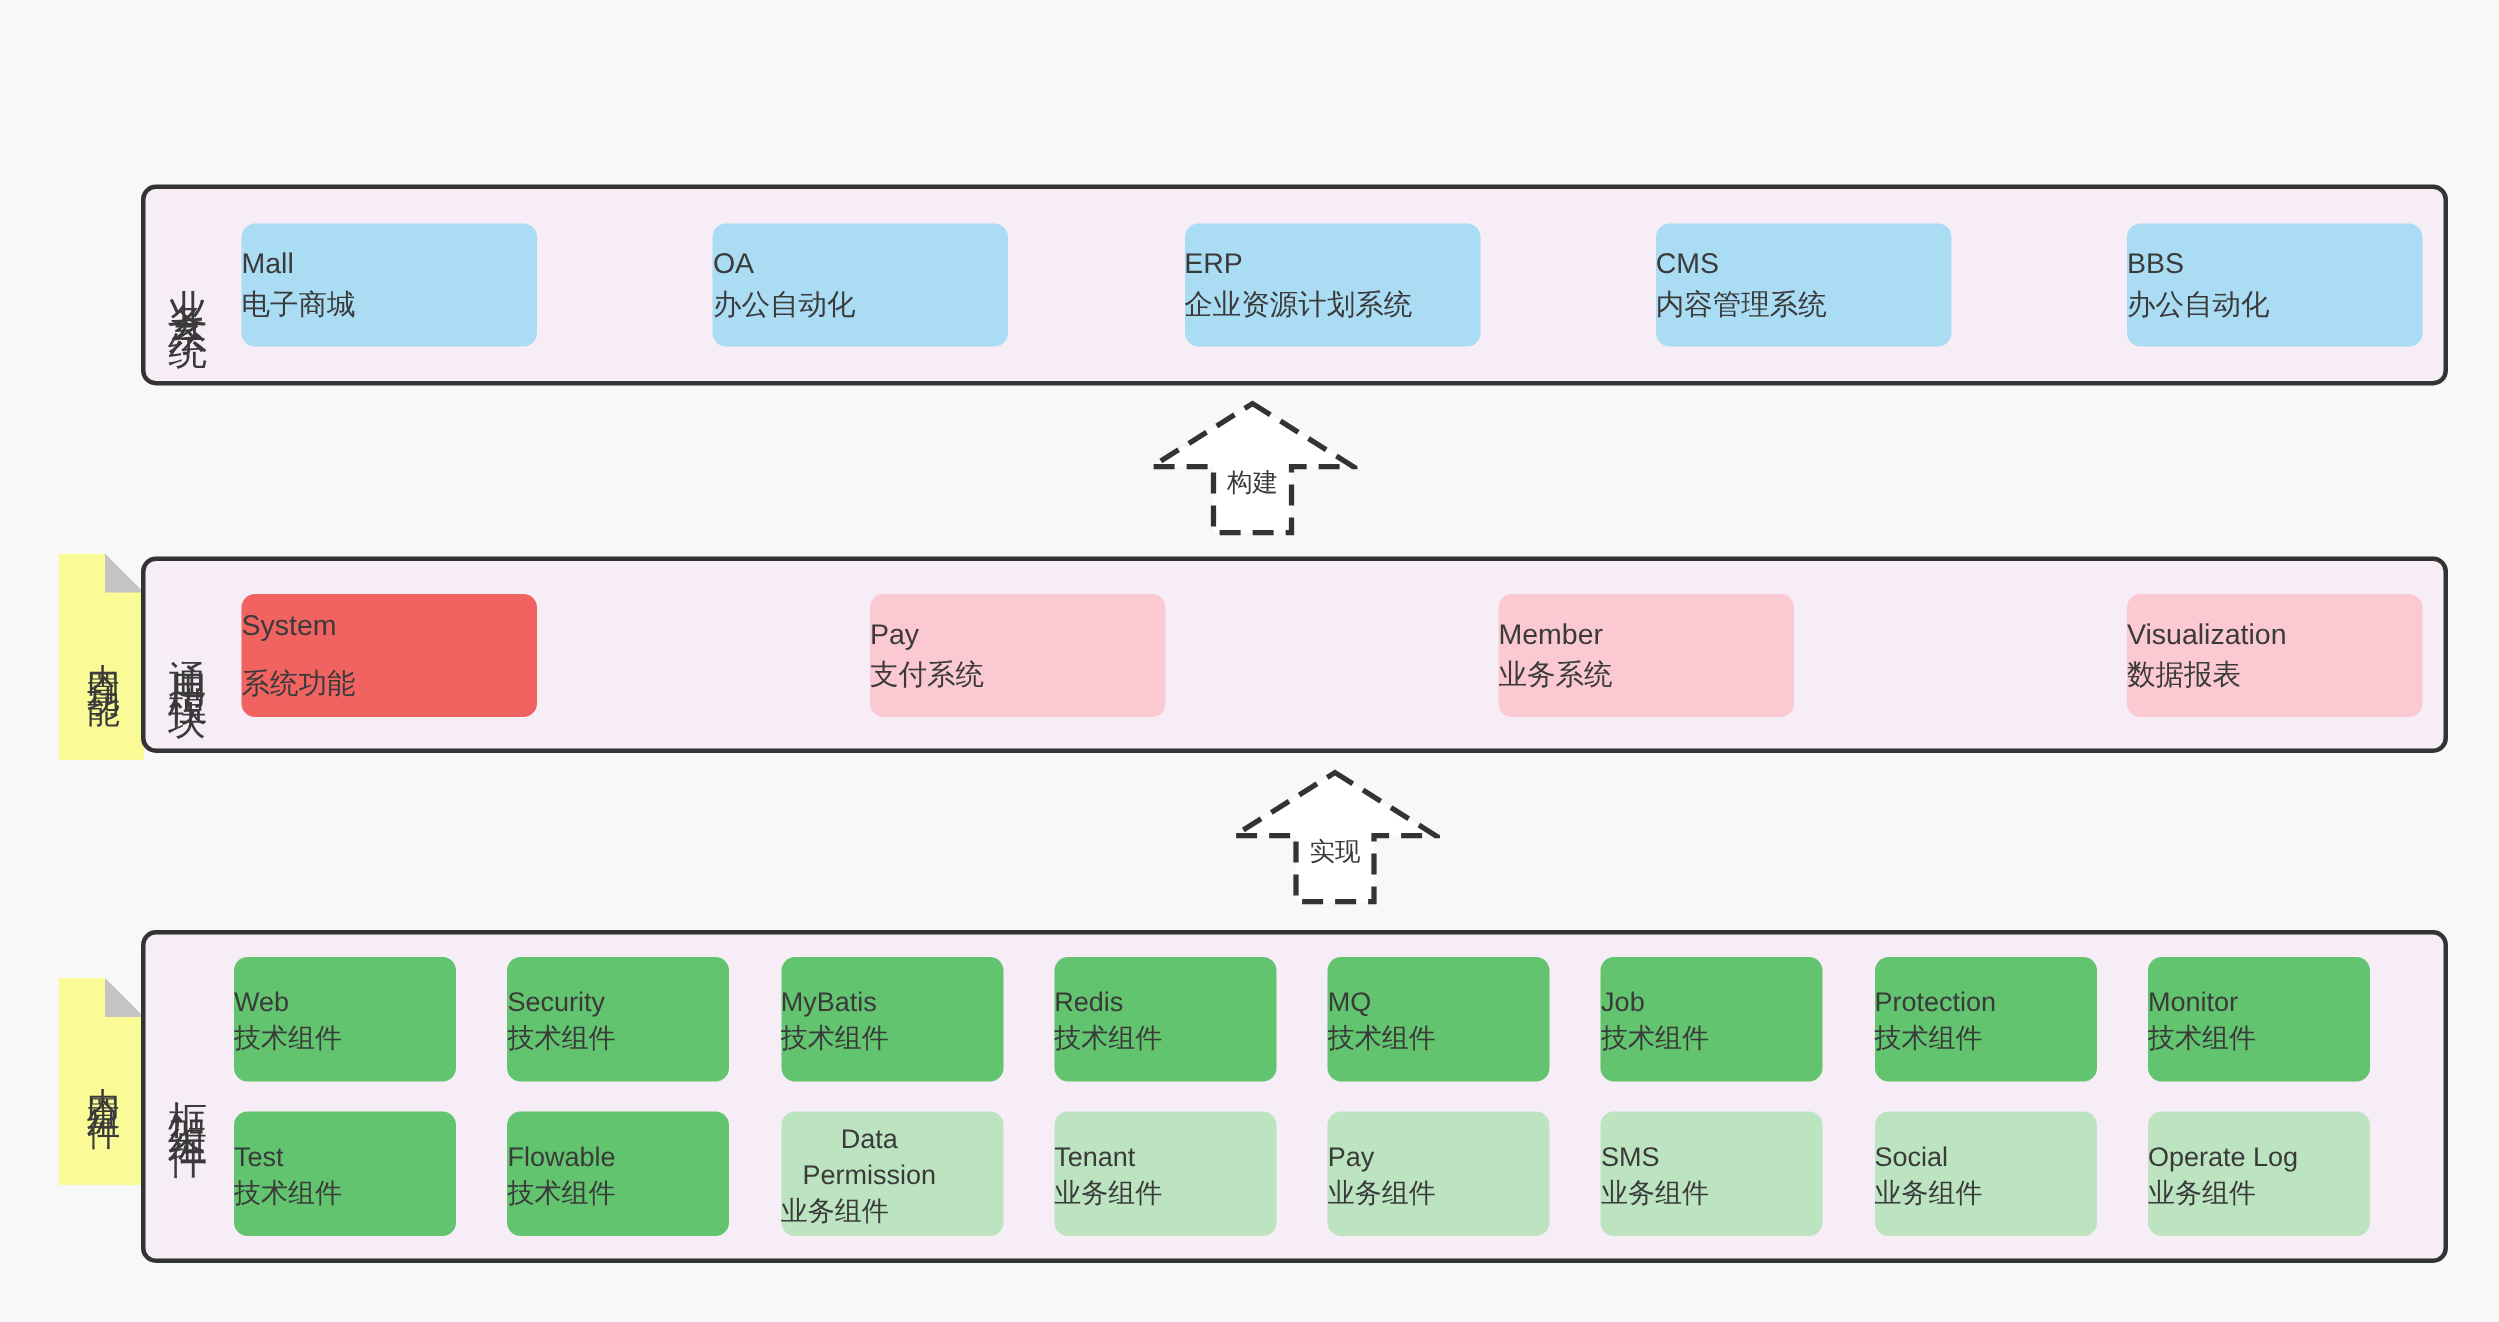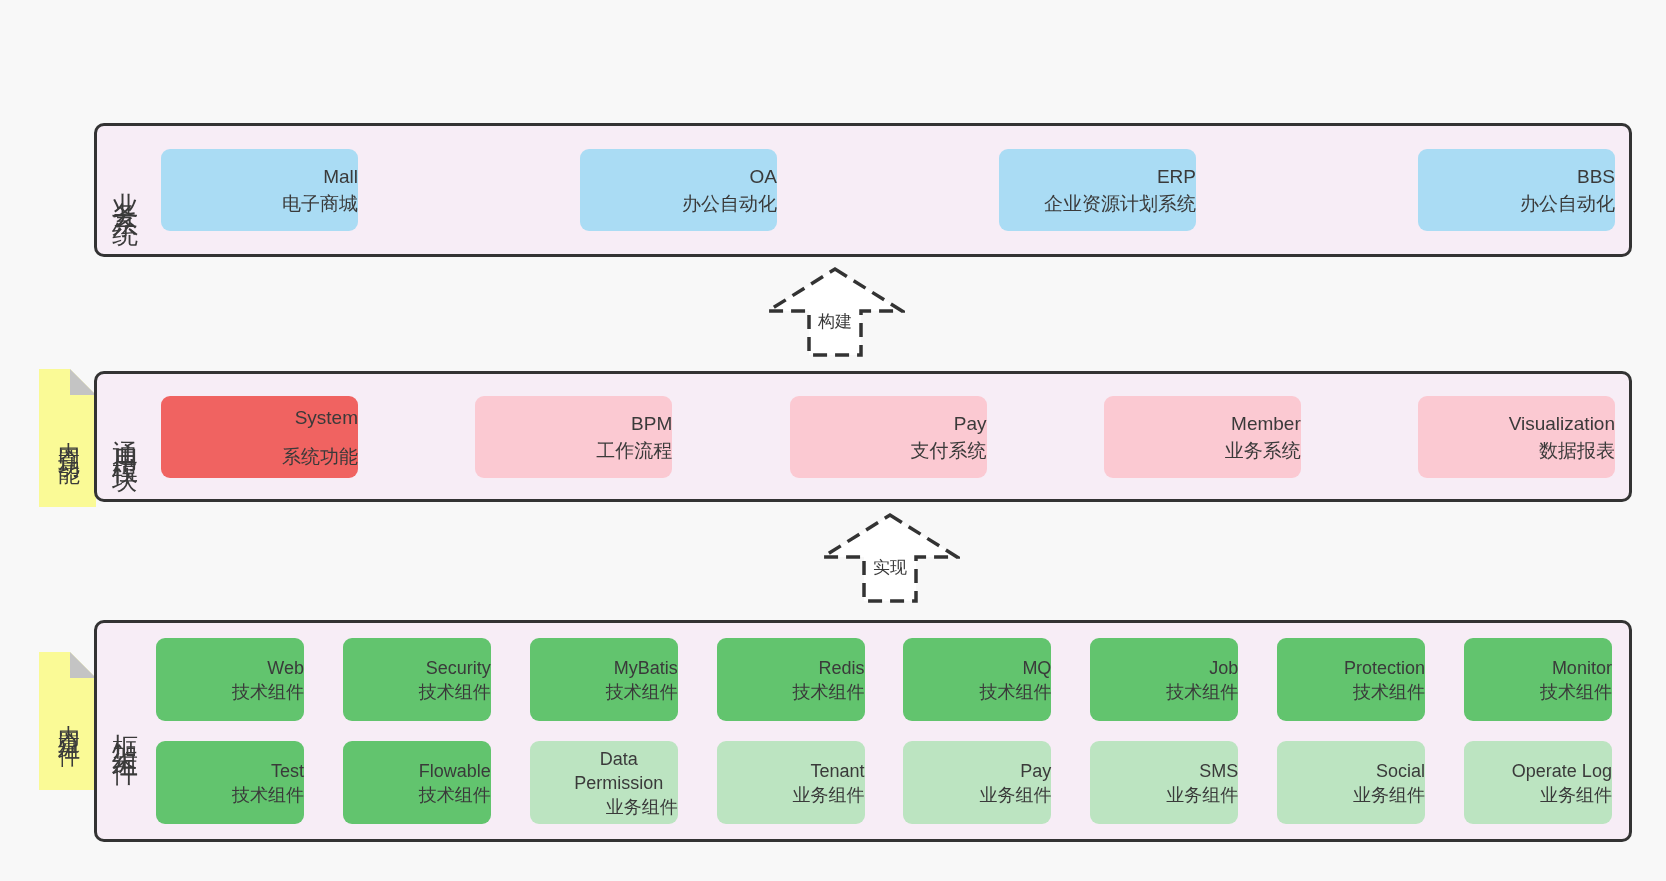--- a/index.html
+++ b/index.html
@@ -14,26 +14,26 @@
   .panel-modules{top:371px;height:131px;}
   .panel-components{top:620px;height:222px;}
 
   .panel-label{width:58px;flex:0 0 58px;display:flex;align-items:center;justify-content:center;
                writing-mode:vertical-rl;text-orientation:upright;
                font-size:26px;letter-spacing:9px;color:var(--text,#3a3a3a);}
 
   .row{flex:1;display:flex;align-items:center;justify-content:space-between;
        padding:0 14px 0 6px;}
   .rows{flex:1;display:flex;flex-direction:column;justify-content:center;gap:20px;
-        padding:0 17px 0 1px;}
+        padding:0 49px 0 1px;}
   .rows .row2{display:flex;justify-content:space-between;}
 
   
   .box{box-sizing:border-box;border-radius:9px;display:flex;flex-direction:column;
-       align-items:flex-end;justify-content:center;text-align:center;}
+       align-items:flex-start;justify-content:center;text-align:center;}
   .box .en,.box .zh{display:block;}
   .box-lg{width:197px;height:82px;font-size:19px;line-height:27px;}
   .box-sm{width:148px;height:83px;font-size:18px;line-height:24px;}
   .box-sm .en{max-width:118px;}
   .blue{background:var(--blue,#aadcf4);}
   .red{background:var(--red,#f06361);gap:12px;}
   .pink{background:var(--pink,#fbc9d2);}
   .green-dark{background:var(--green-dark,#62c46e);}
   .green-light{background:var(--green-light,#bce4c1);}
 
@@ -71,20 +71,24 @@
       </div>
       <div class="box box-lg blue">
         <span class="en">OA</span>
         <span class="zh">办公自动化</span>
       </div>
       <div class="box box-lg blue">
         <span class="en">ERP</span>
         <span class="zh">企业资源计划系统</span>
       </div>
       <div class="box box-lg blue">
+        <span class="en">CMS</span>
+        <span class="zh">内容管理系统</span>
+      </div>
+      <div class="box box-lg blue">
         <span class="en">BBS</span>
         <span class="zh">办公自动化</span>
       </div>
     </div>
   </div>
 
   <div class="arrow arrow-build">
     <svg viewBox="0 0 140 96">
       <path d="M70 3 L137 45 L96 45 L96 89 L44 89 L44 45 L3 45 Z" fill="#ffffff" stroke="#333333" stroke-width="3.5" stroke-dasharray="14 8"></path>
     </svg>
@@ -96,24 +100,20 @@
     <span class="fold"></span>
   </div>
   <div class="panel panel-modules">
     <div class="panel-label">通用模块</div>
     <div class="row">
       <div class="box box-lg red">
         <span class="en">System</span>
         <span class="zh">系统功能</span>
       </div>
       <div class="box box-lg pink">
-        <span class="en">BPM</span>
-        <span class="zh">工作流程</span>
-      </div>
-      <div class="box box-lg pink">
         <span class="en">Pay</span>
         <span class="zh">支付系统</span>
       </div>
       <div class="box box-lg pink">
         <span class="en">Member</span>
         <span class="zh">业务系统</span>
       </div>
       <div class="box box-lg pink">
         <span class="en">Visualization</span>
         <span class="zh">数据报表</span>

